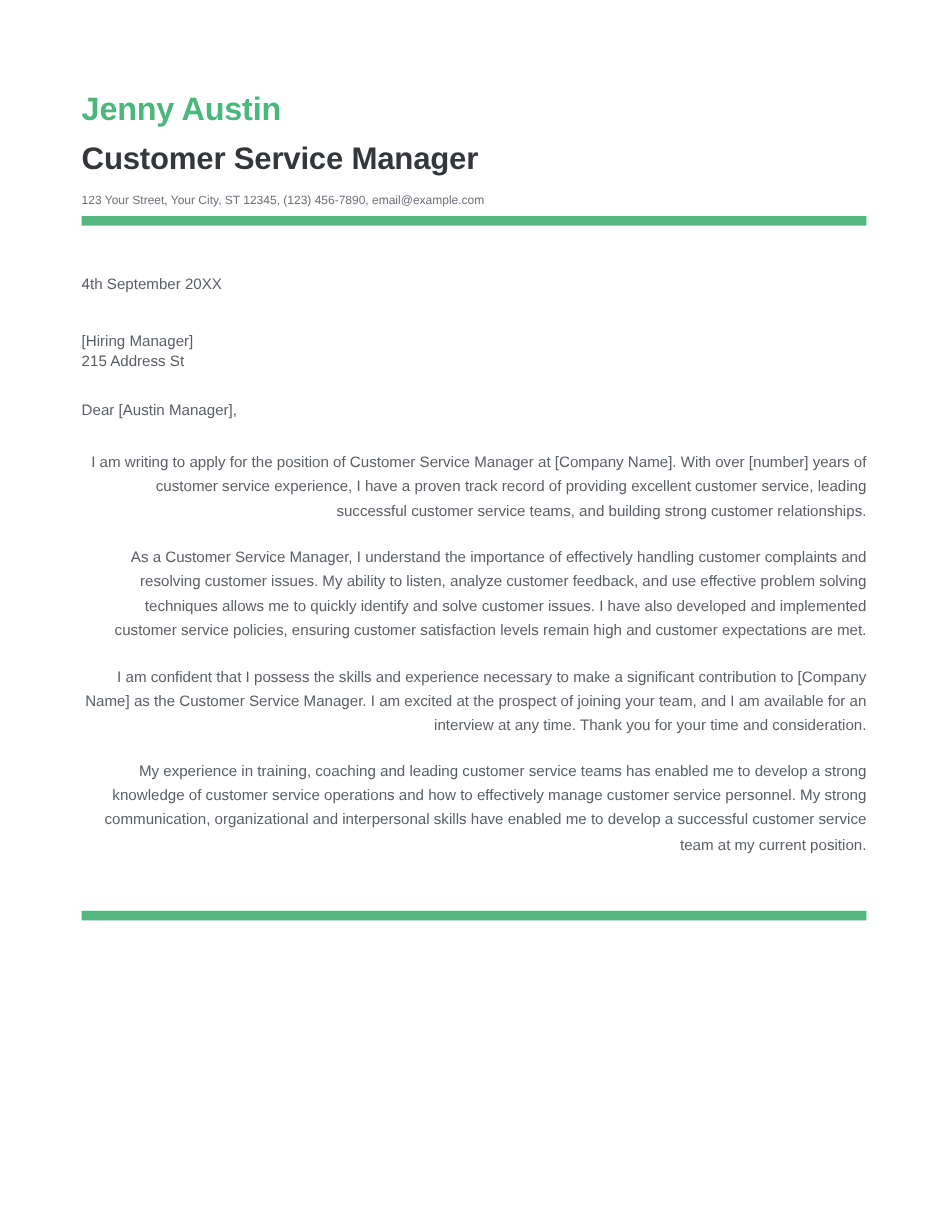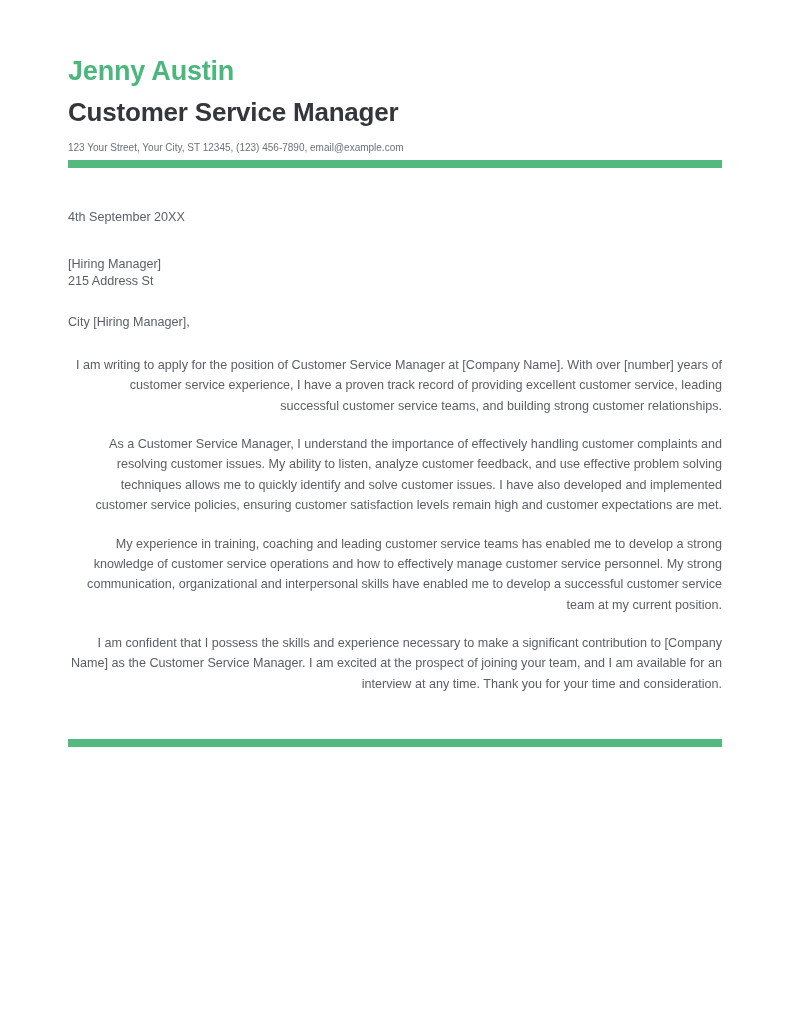--- a/index.html
+++ b/index.html
@@ -23,22 +23,21 @@
   }
   .sheet {
     position: absolute;
     left: 68px;
     top: 0;
     width: 654px;
   }
 
   
   .letter-head {
-    padding-top: 48px;
-    margin-top: 8px;
+    padding-top: 76px;
   }
   .applicant-name {
     font-size: 27px;
     font-weight: bold;
     color: #4cb77d;
     letter-spacing: -0.2px;
     line-height: 1.15;
     margin: 0 0 10px 0;
   }
   .job-title {
@@ -123,26 +122,26 @@
 
     <div class="letter-body">
 
       <div class="letter-date">4th September 20XX</div>
 
       <div class="recipient-block">
         <div>[Hiring Manager]</div>
         <div>215 Address St</div>
       </div>
 
-      <div class="salutation">City [Hiring Manager],</div>
+      <div class="salutation">Dear [Austin Manager],</div>
 
       <p class="body-paragraph">I am writing to apply for the position of Customer Service Manager at [Company Name]. With over [number] years of customer service experience, I have a proven track record of providing excellent customer service, leading successful customer service teams, and building strong customer relationships.</p>
       <p class="body-paragraph">As a Customer Service Manager, I understand the importance of effectively handling customer complaints and resolving customer issues. My ability to listen, analyze customer feedback, and use effective problem solving techniques allows me to quickly identify and solve customer issues. I have also developed and implemented customer service policies, ensuring customer satisfaction levels remain high and customer expectations are met.</p>
+      <p class="body-paragraph">I am confident that I possess the skills and experience necessary to make a significant contribution to [Company Name] as the Customer Service Manager. I am excited at the prospect of joining your team, and I am available for an interview at any time. Thank you for your time and consideration.</p>
       <p class="body-paragraph">My experience in training, coaching and leading customer service teams has enabled me to develop a strong knowledge of customer service operations and how to effectively manage customer service personnel. My strong communication, organizational and interpersonal skills have enabled me to develop a successful customer service team at my current position.</p>
-      <p class="body-paragraph">I am confident that I possess the skills and experience necessary to make a significant contribution to [Company Name] as the Customer Service Manager. I am excited at the prospect of joining your team, and I am available for an interview at any time. Thank you for your time and consideration.</p>
 
       <div class="closing-block">
       </div>
 
     </div>
 
     <div class="accent-rule bottom"></div>
 
   </div>
 </div>

